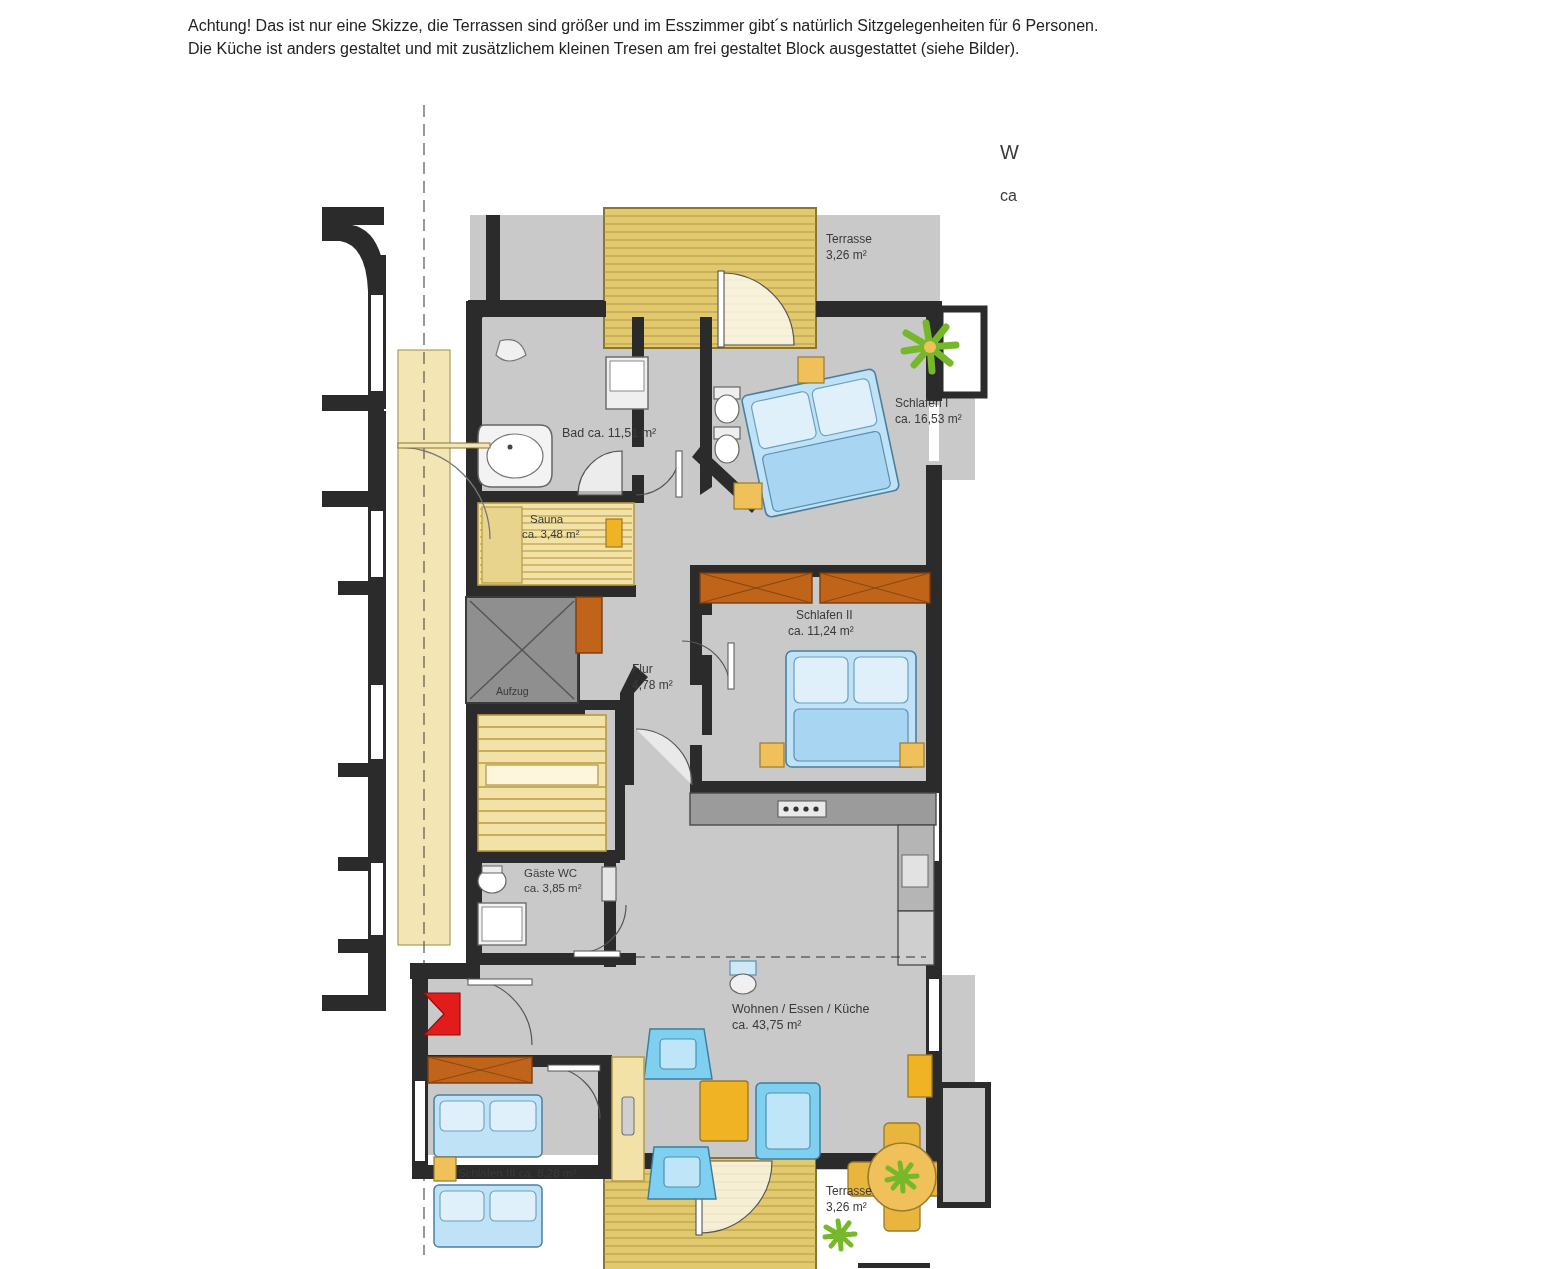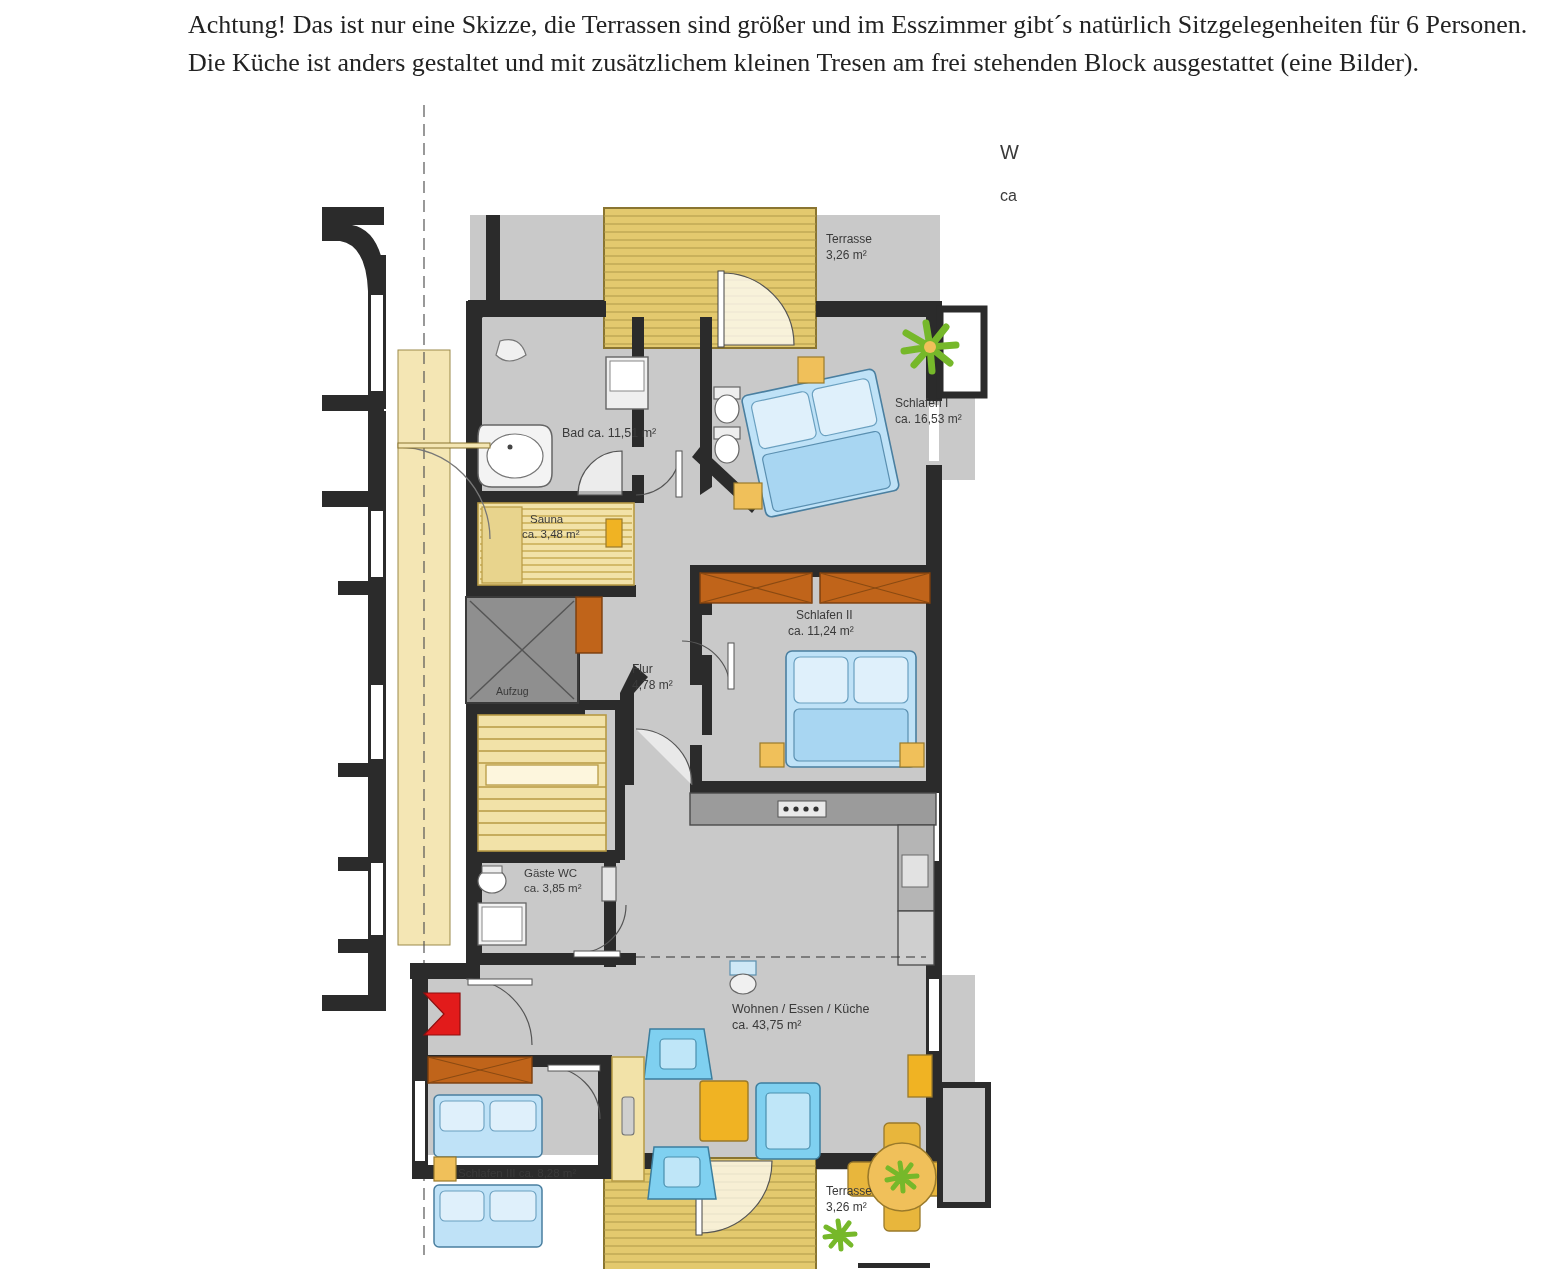--- a/index.html
+++ b/index.html
@@ -11,26 +11,26 @@
     width: 1560px;
     height: 1269px;
     font-family: "Liberation Sans", sans-serif;
     color: #1a1a1a;
     position: relative;
     overflow: hidden;
   }
   .notice {
     position: absolute;
     left: 188px;
-    top: 6px;
+    top: 14px;
     width: 1230px;
-    font-size: 26px;
+    font-size: 16px;
     line-height: 1.45;
     color: #222;
-    font-family: Liberation Serif, serif;
+    font-family: Liberation Sans, sans-serif;
   }
   .notice div { white-space: nowrap; }
 
   .plan {
     position: absolute;
     left: 0;
     top: 95px;
     width: 1560px;
     height: 1175px;
   }
@@ -39,21 +39,21 @@
   .lbl {
     font-family: "Liberation Sans", sans-serif;
     fill: #3a3a3a;
   }
 </style>
 </head>
 <body>
 
 <div class="notice">
   <div>Achtung! Das ist nur eine Skizze, die Terrassen sind größer und im Esszimmer gibt´s natürlich Sitzgelegenheiten für 6 Personen.</div>
-  <div>Die Küche ist anders gestaltet und mit zusätzlichem kleinen Tresen am frei stehenden Block ausgestattet (eine Bilder).</div>
+  <div>Die Küche ist anders gestaltet und mit zusätzlichem kleinen Tresen am frei gestaltet Block ausgestattet (siehe Bilder).</div>
 </div>
 
 <div class="plan">
 <svg width="1560" height="1175" viewBox="0 0 1560 1175" xmlns="http://www.w3.org/2000/svg">
 
   <g>
 
     <path d="M470,120 L940,120 L940,300 L975,300 L975,385 L940,385 L940,880 L975,880 L975,1060 L940,1060 L940,1075 L600,1075 L600,1060 L420,1060 L420,870 L470,870 Z" fill="#c9c9c9" stroke="none"></path>
   </g>
 

